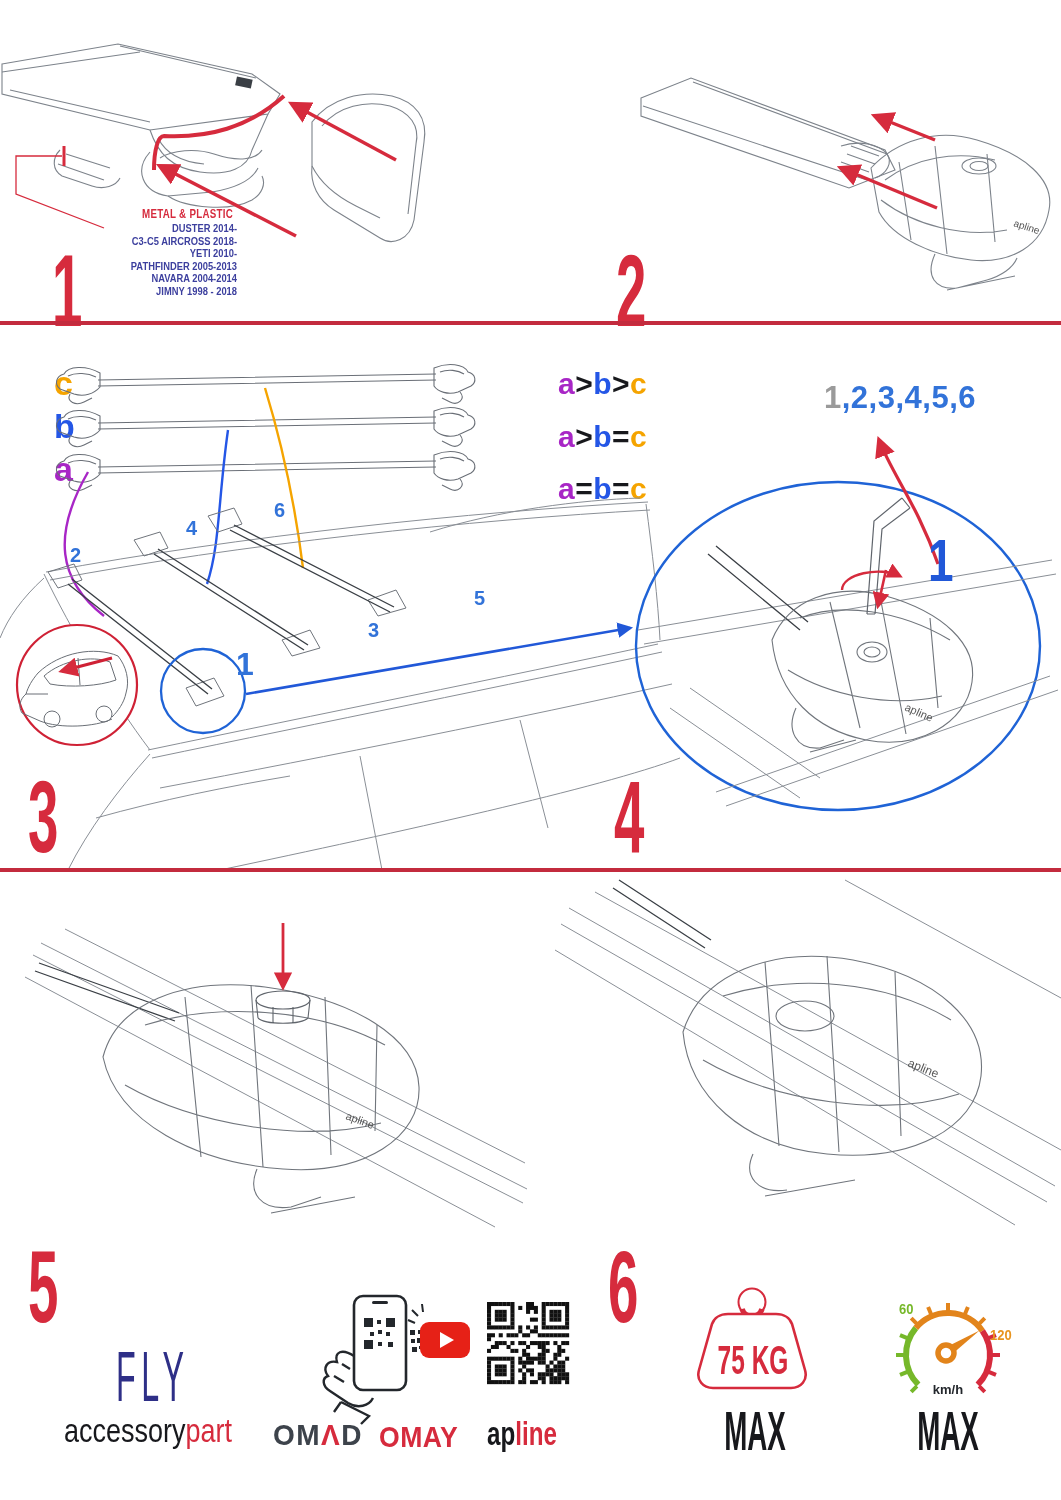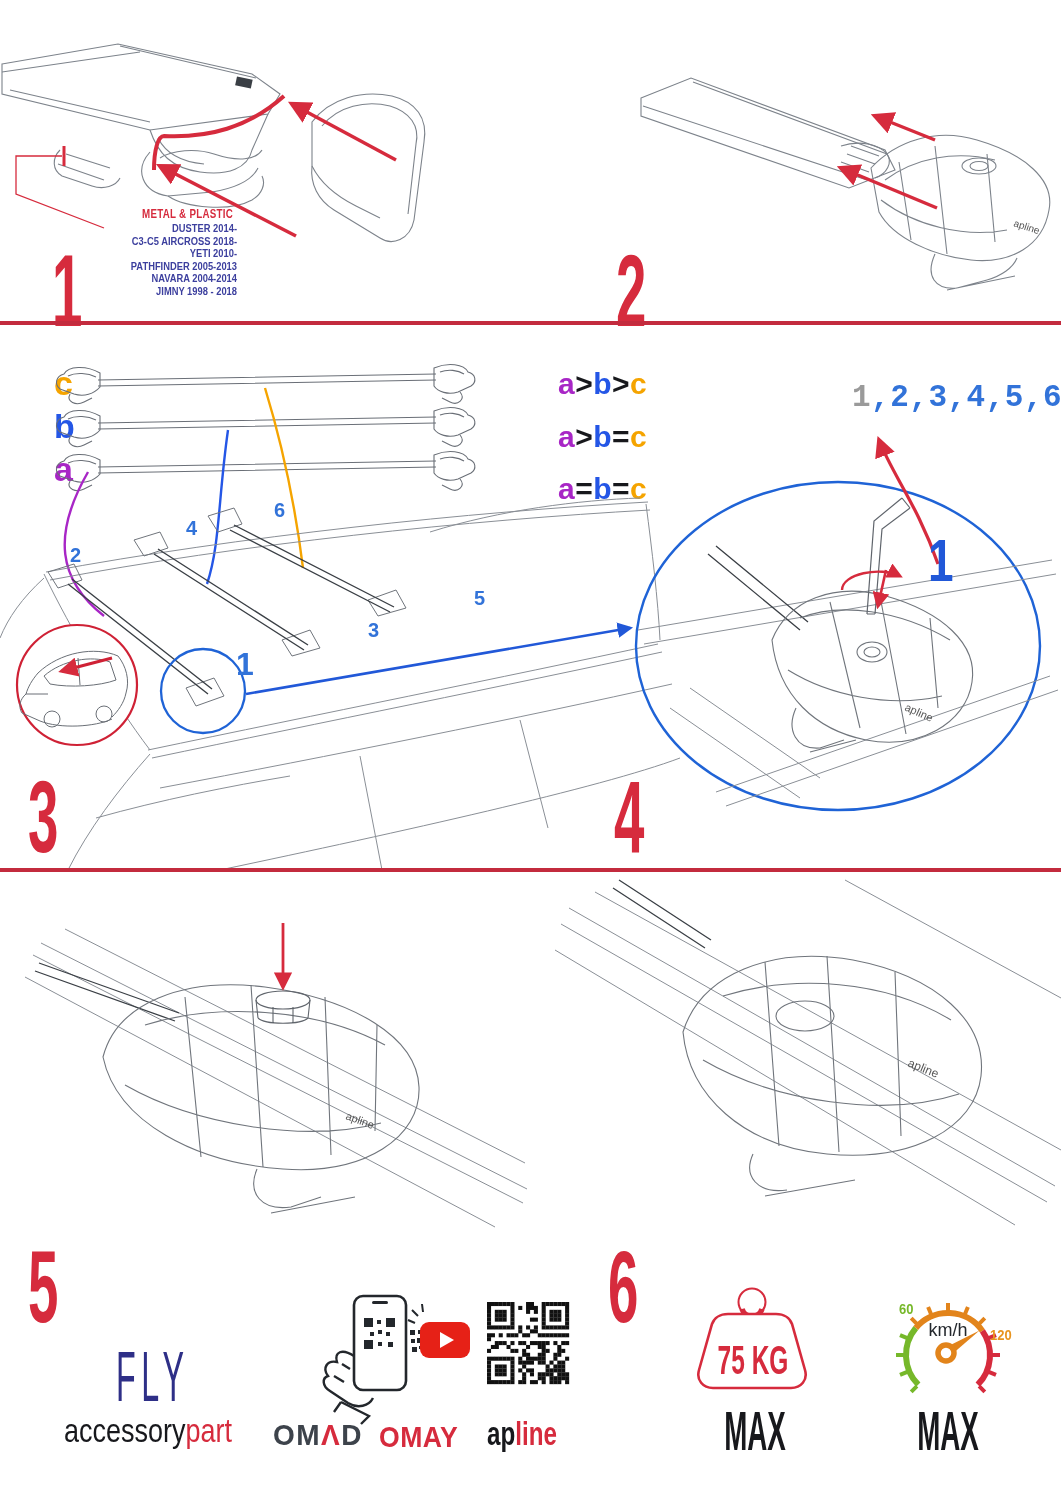--- a/index.html
+++ b/index.html
@@ -13,21 +13,21 @@
   .mat-label{position:absolute;left:37px;top:207px;width:196px;text-align:right;
              color:#d62b3d;font-size:11.5px;font-weight:700;transform:scale(0.85,1.05);
              transform-origin:right top;letter-spacing:0.3px;}
   .models{position:absolute;left:37px;top:222px;width:200px;text-align:right;color:#3c3f9e;
           font-size:11px;font-weight:700;line-height:12.6px;transform:scale(0.85,1.0);
           transform-origin:right top;}
   .barlabel{position:absolute;font-size:34px;font-weight:700;line-height:1;}
   .cmp{position:absolute;font-size:30px;font-weight:700;line-height:1;letter-spacing:0.5px;}
   .c-a{color:#a826c6;} .c-b{color:#2456e6;} .c-c{color:#f5a400;} .c-op{color:#17181c;}
   .roofnum{position:absolute;color:#3273d9;font-weight:700;font-size:20px;line-height:1;}
-  .seq{position:absolute;left:852px;top:380px;font-size:31px;font-weight:700;letter-spacing:0.5px;font-family:Liberation Mono, monospace;}
+  .seq{position:absolute;left:824px;top:380px;font-size:31px;font-weight:700;letter-spacing:0.5px;}
   .seq .g{color:#9a9a9a;} .seq .b{color:#3273d9;}
   .callout1{position:absolute;left:928px;top:532px;font-size:56px;font-weight:700;color:#2158d8;
             transform:scale(0.82,1.05);transform-origin:left top;line-height:1;}
   .fly{position:absolute;left:116px;top:1342px;color:#2e2f87;font-size:52px;font-weight:400;
        letter-spacing:9px;line-height:1;transform:scale(0.62,1.35);transform-origin:left top;}
   .accpart{position:absolute;left:64px;top:1414px;font-size:30px;font-weight:400;line-height:1;
            transform:scale(0.9,1.12);transform-origin:left top;letter-spacing:0;}
   .accpart .k{color:#17181c;} .accpart .r{color:#d62b3d;}
   .omad{position:absolute;left:273px;top:1421px;font-size:28px;font-weight:700;line-height:1;
         color:#3d434b;letter-spacing:1.5px;transform:scaleY(1.05);transform-origin:left top;}
@@ -38,22 +38,22 @@
           transform:scale(0.78,1.1);transform-origin:left top;}
   .apline .k{color:#17181c;} .apline .r{color:#d62b3d;}
   .maxlbl{position:absolute;font-size:42px;font-weight:700;color:#17181c;line-height:1;
           transform:scale(0.66,1.3);transform-origin:center top;text-align:center;}
   .wval{position:absolute;left:698px;top:1340px;width:110px;text-align:center;color:#d62b3d;
         font-size:34px;font-weight:700;line-height:1;transform:scale(0.72,1.18);transform-origin:center top;}
   .sp-low{position:absolute;left:899px;top:1301px;color:#76b82a;font-size:13px;font-weight:700;
           transform:scaleY(1.1);transform-origin:left top;}
   .sp-high{position:absolute;left:990px;top:1327px;color:#e8941f;font-size:13px;font-weight:700;
            transform:scaleY(1.1);transform-origin:left top;}
-  .sp-unit{position:absolute;left:908px;top:1320px;width:80px;text-align:center;color:#23272c;
-           font-size:18px;font-weight:400;}
+  .sp-unit{position:absolute;left:908px;top:1382px;width:80px;text-align:center;color:#23272c;
+           font-size:13px;font-weight:700;}
   .qr{fill:#111;}
 </style>
 </head>
 <body>
 
 <div id="page">
 
   <svg width="0" height="0" style="position:absolute">
     <defs>
       <marker id="mr" viewBox="0 0 10 10" refX="8" refY="5" markerWidth="6.5" markerHeight="6.5" orient="auto-start-reverse">

